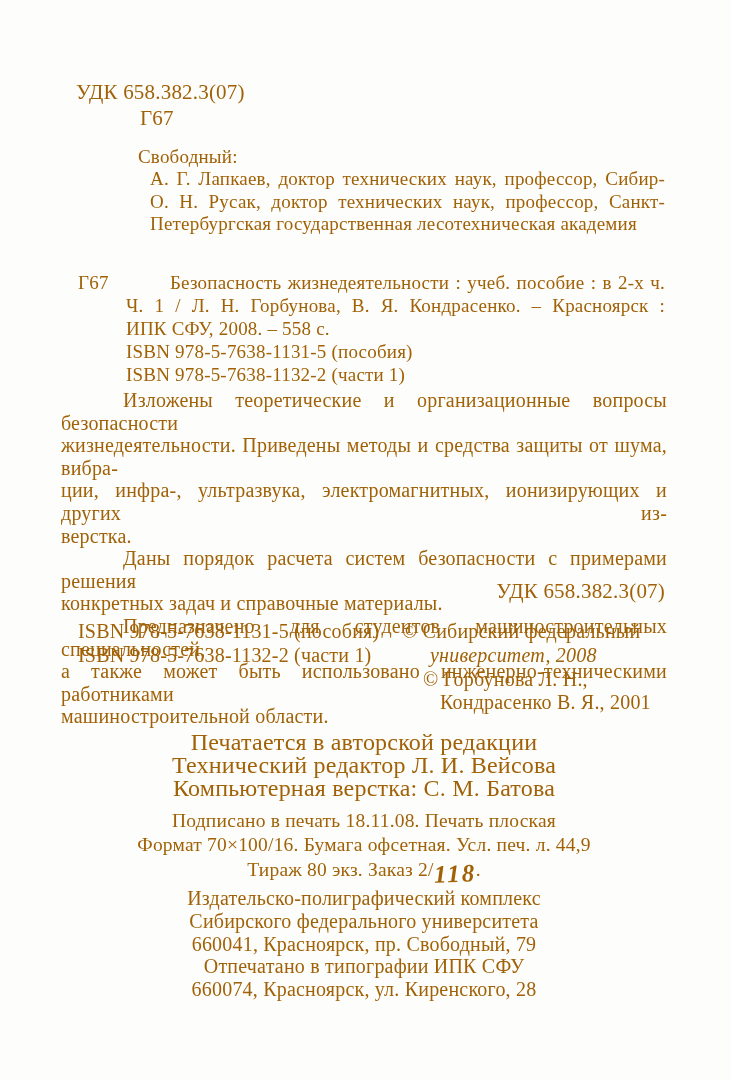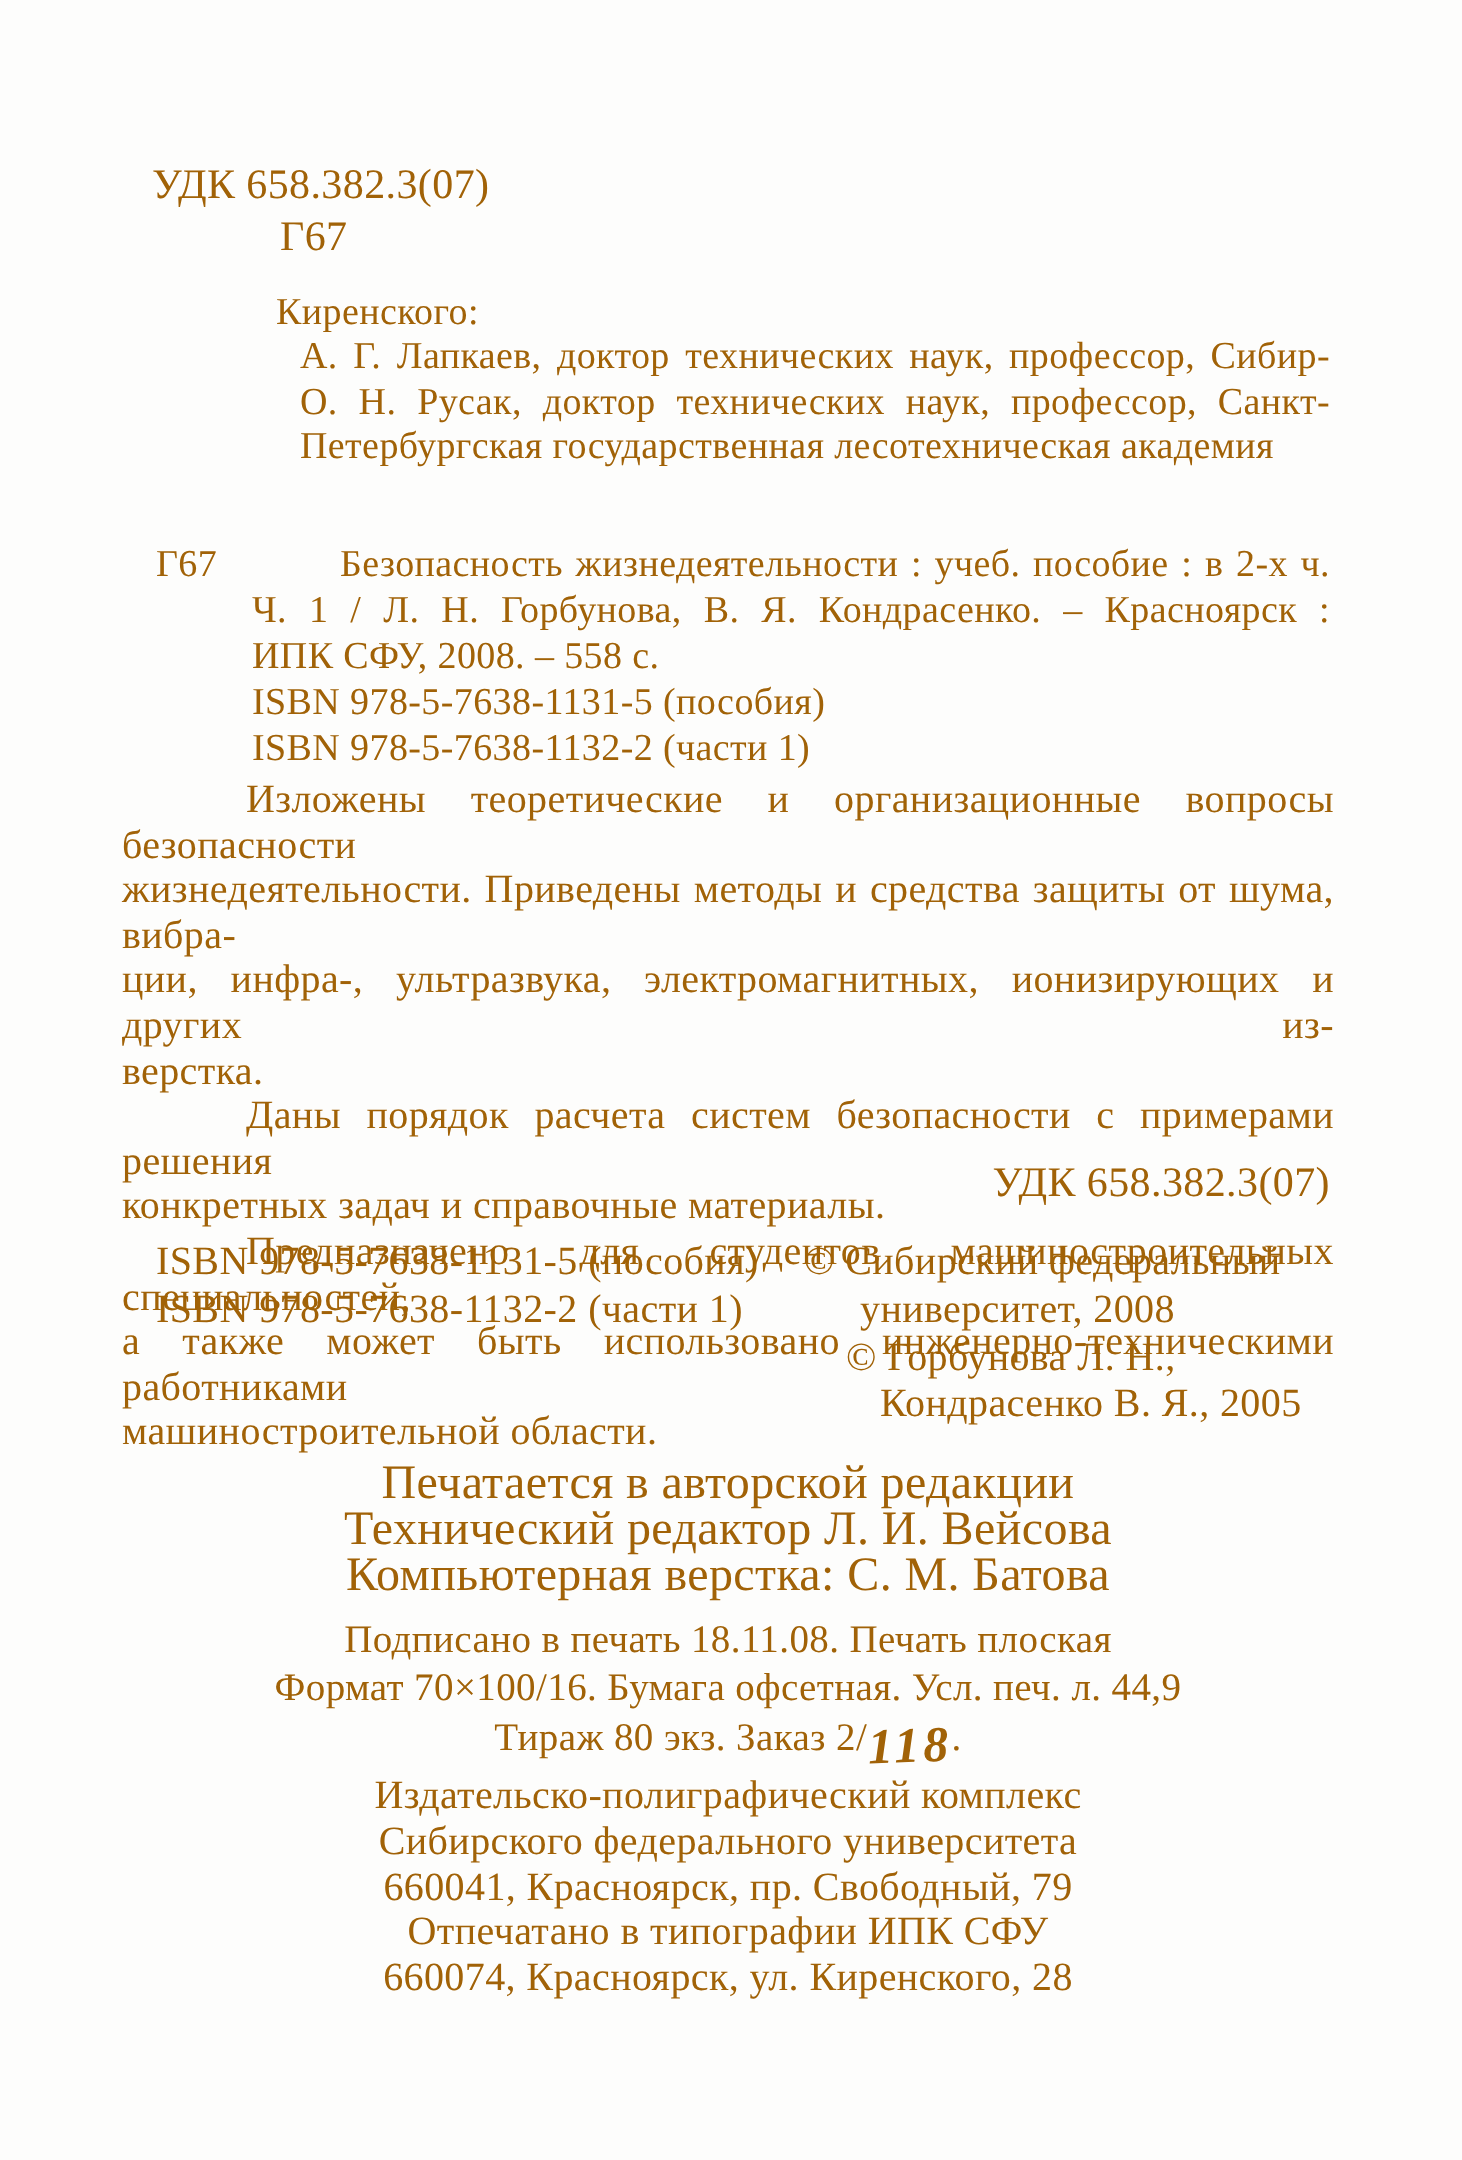--- a/index.html
+++ b/index.html
@@ -39,21 +39,21 @@
 
   
   .jl { text-align: justify; text-align-last: justify; }
 
   .udk-right { right: 66px; top: 579px; font-size: 21px; }
 
   
   .credits   { left: 78px; top: 620px; width: 590px; font-size: 20px; line-height: 23.8px; }
   .isbn-col  { position: absolute; left: 0; top: 0; white-space: nowrap; }
   .copy-col  { position: absolute; left: 324px; top: 0; white-space: nowrap; }
-  .copy-col .c2 { padding-left: 28px; }
+  .copy-col .c2 { padding-left: 28px; font-style: italic; }
   .copy-col .c3 { padding-left: 21px; }
   .copy-col .c4 { padding-left: 38px; }
 
   
   .edition   { left: 61px; top: 731px; width: 606px; text-align: center; font-size: 24px; line-height: 23px; }
   .printinfo { left: 61px; top: 809px; width: 606px; text-align: center; font-size: 19.5px; line-height: 23.5px; }
   .publisher { left: 61px; top: 887px; width: 606px; text-align: center; font-size: 20px;   line-height: 22.8px; }
 
   .handwritten {
     display: inline-block;
@@ -66,21 +66,21 @@
 </style>
 </head>
 <body>
 
 <div class="page">
 
   <div class="blk udk-top">УДК 658.382.3(07)</div>
   <div class="blk bbk-top">Г67</div>
 
   <div class="blk reviewers">
-    <div>Киренского:</div>
+    <div>Свободный:</div>
     <div class="rev-lines">
       <div class="jl">А. Г. Лапкаев, доктор технических наук, профессор, Сибир-</div>
       <div class="jl">О. Н. Русак, доктор технических наук, профессор, Санкт-</div>
       <div>Петербургская государственная лесотехническая академия</div>
     </div>
   </div>
 
   <div class="blk bib">
     <span class="bib-code">Г67</span>
     <div class="bib-text">
@@ -108,21 +108,21 @@
 
   <div class="blk credits">
     <div class="isbn-col">
       <div>ISBN 978-5-7638-1131-5 (пособия)</div>
       <div>ISBN 978-5-7638-1132-2 (части 1)</div>
     </div>
     <div class="copy-col">
       <div>© Сибирский федеральный</div>
       <div class="c2">университет, 2008</div>
       <div class="c3">© Горбунова Л. Н.,</div>
-      <div class="c4">Кондрасенко В. Я., 2005</div>
+      <div class="c4">Кондрасенко В. Я., 2001</div>
     </div>
   </div>
 
   <div class="blk edition">
     <div>Печатается в авторской редакции</div>
     <div>Технический редактор Л. И. Вейсова</div>
     <div>Компьютерная верстка: С. М. Батова</div>
   </div>
 
   <div class="blk printinfo">

